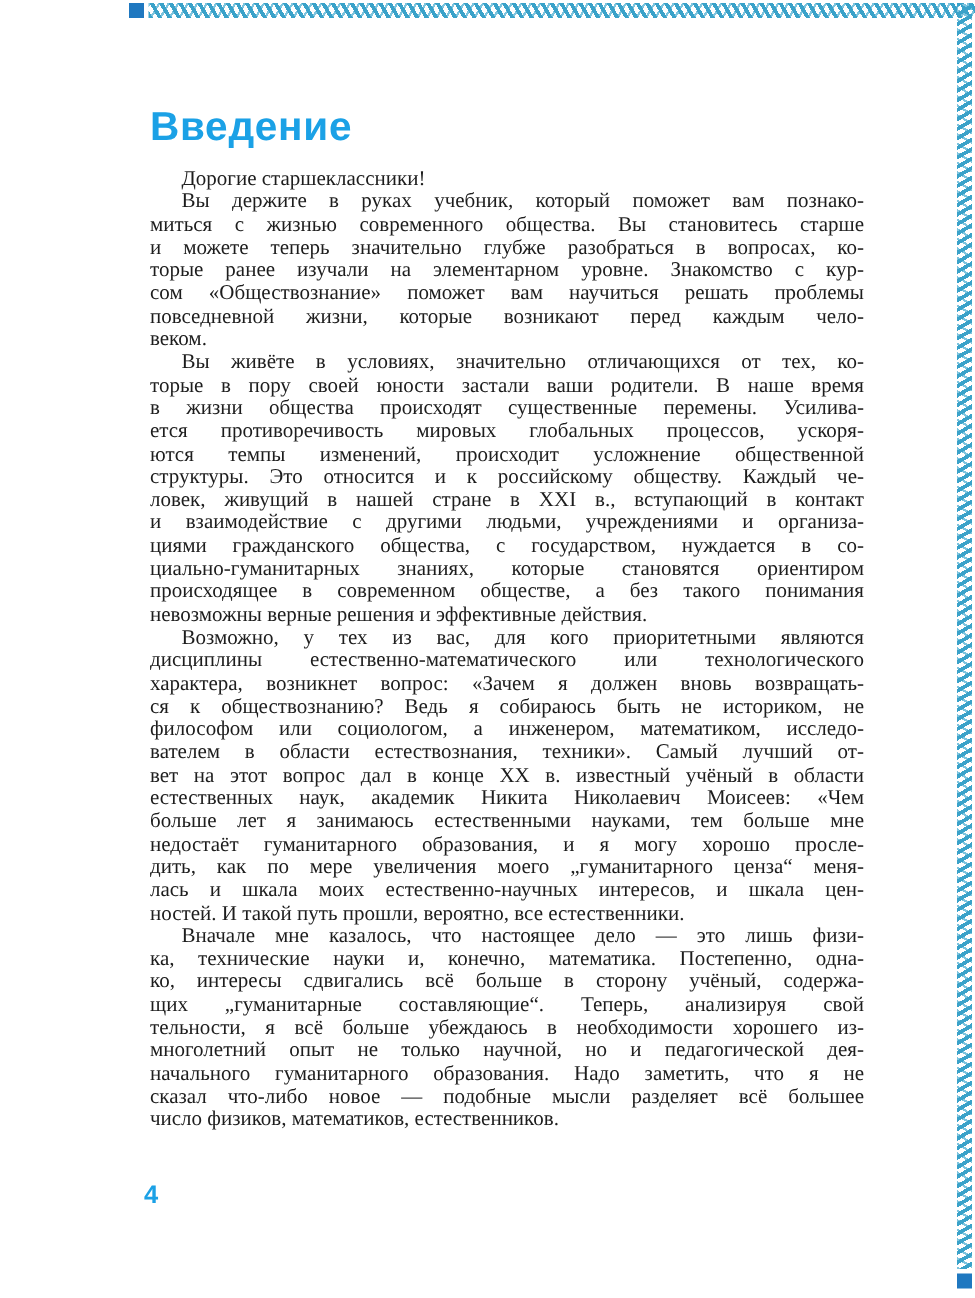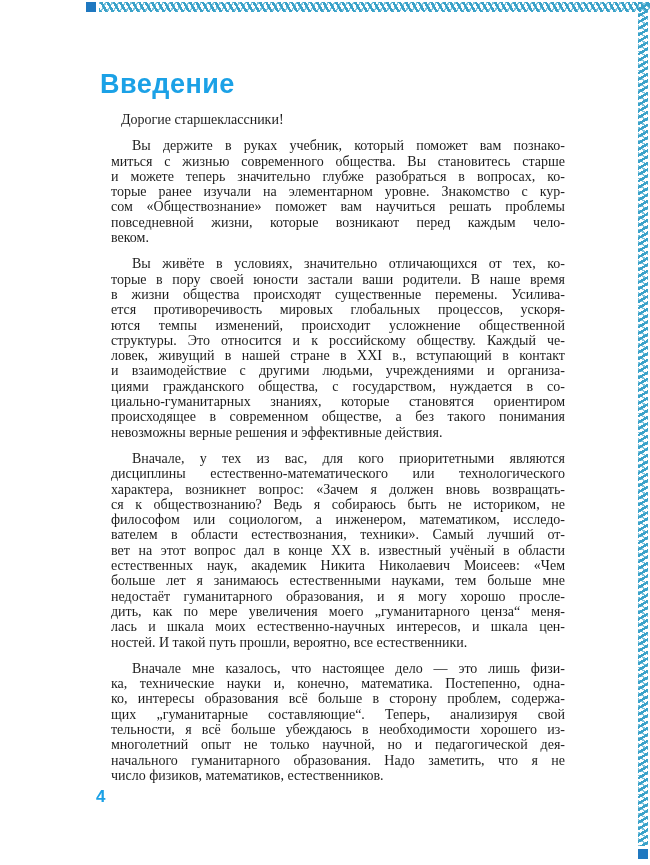--- a/index.html
+++ b/index.html
@@ -55,21 +55,21 @@
     color: var(--accent);
   }
   .salutation {
     margin-top: 14px;
     margin-bottom: 0;
     font-size: 14px;
     line-height: 15.3px;
     color: var(--text);
     text-indent: 21px;
   }
-  .paragraph { margin: 11px; }
+  .paragraph { margin: 0; }
   .line {
     font-size: 14px;
     line-height: 15.3px;
     color: var(--text);
     text-align: justify;
     text-align-last: justify;
     white-space: nowrap;
   }
   .line.first { text-indent: 21px; }
   .line.last  { text-align-last: left; white-space: normal; }
@@ -115,41 +115,42 @@
           <div class="line">ются темпы изменений, происходит усложнение общественной</div>
           <div class="line">структуры. Это относится и к российскому обществу. Каждый че-</div>
           <div class="line">ловек, живущий в нашей стране в XXI в., вступающий в контакт</div>
           <div class="line">и взаимодействие с другими людьми, учреждениями и организа-</div>
           <div class="line">циями гражданского общества, с государством, нуждается в со-</div>
           <div class="line">циально-гуманитарных знаниях, которые становятся ориентиром</div>
           <div class="line">происходящее в современном обществе, а без такого понимания</div>
           <div class="line last">невозможны верные решения и эффективные действия.</div>
         </div>
         <div class="paragraph">
-          <div class="line first">Вначале, у тех из вас, для кого приоритетными являются</div>
+          <div class="line first">Возможно, у тех из вас, для кого приоритетными являются</div>
           <div class="line">дисциплины естественно-математического или технологического</div>
           <div class="line">характера, возникнет вопрос: «Зачем я должен вновь возвращать-</div>
           <div class="line">ся к обществознанию? Ведь я собираюсь быть не историком, не</div>
           <div class="line">философом или социологом, а инженером, математиком, исследо-</div>
           <div class="line">вателем в области естествознания, техники». Самый лучший от-</div>
           <div class="line">вет на этот вопрос дал в конце XX в. известный учёный в области</div>
           <div class="line">естественных наук, академик Никита Николаевич Моисеев: «Чем</div>
           <div class="line">больше лет я занимаюсь естественными науками, тем больше мне</div>
           <div class="line">недостаёт гуманитарного образования, и я могу хорошо просле-</div>
           <div class="line">дить, как по мере увеличения моего „гуманитарного ценза“ меня-</div>
           <div class="line">лась и шкала моих естественно-научных интересов, и шкала цен-</div>
           <div class="line last">ностей. И такой путь прошли, вероятно, все естественники.</div>
         </div>
         <div class="paragraph">
           <div class="line first">Вначале мне казалось, что настоящее дело — это лишь физи-</div>
           <div class="line">ка, технические науки и, конечно, математика. Постепенно, одна-</div>
-          <div class="line">ко, интересы образования всё больше в сторону проблем, содержа-</div>
+          <div class="line">ко, интересы сдвигались всё больше в сторону учёный, содержа-</div>
           <div class="line">щих „гуманитарные составляющие“. Теперь, анализируя свой</div>
           <div class="line">тельности, я всё больше убеждаюсь в необходимости хорошего из-</div>
           <div class="line">многолетний опыт не только научной, но и педагогической дея-</div>
           <div class="line">начального гуманитарного образования. Надо заметить, что я не</div>
+          <div class="line">сказал что-либо новое — подобные мысли разделяет всё большее</div>
           <div class="line last">число физиков, математиков, естественников.</div>
         </div>
       </div>
   </div>
 
   <div class="page-number">4</div>
 </div>
 
 </body></html>

